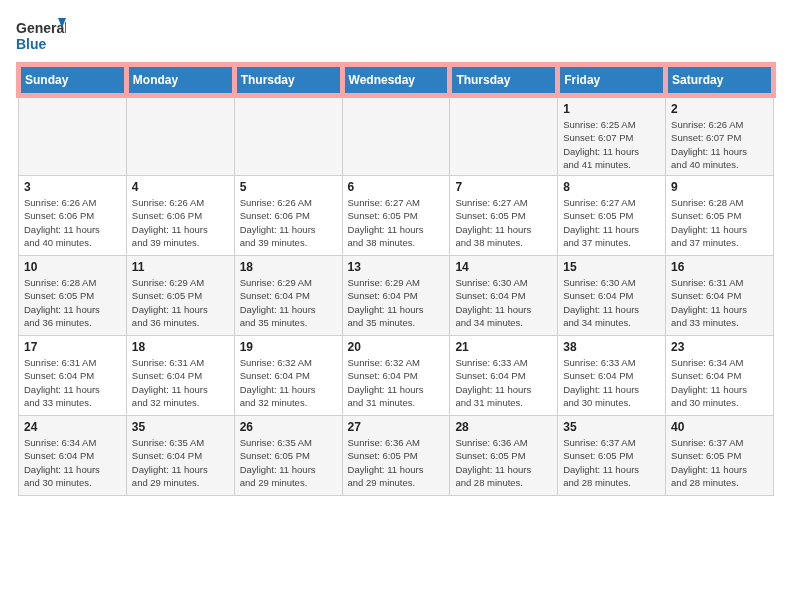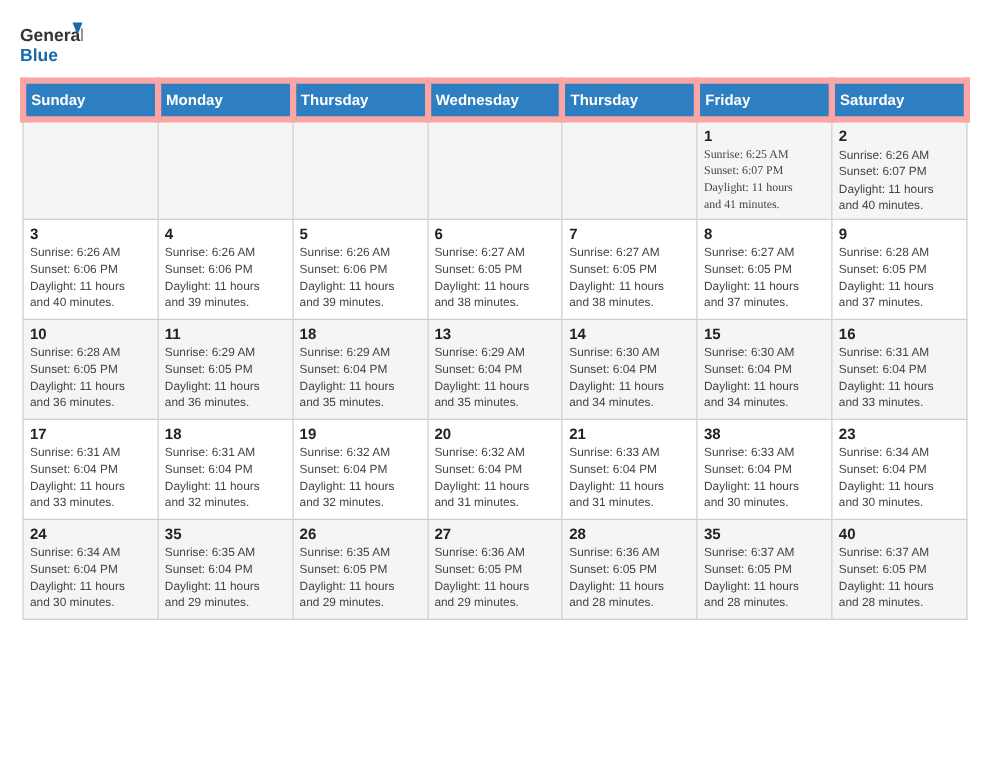--- a/index.html
+++ b/index.html
@@ -111,21 +111,21 @@
   </thead>
   <tbody id="calendar-body">
   <tr>
         <td class="empty-cell"></td>
         <td class="empty-cell"></td>
         <td class="empty-cell"></td>
         <td class="empty-cell"></td>
         <td class="empty-cell"></td>
         <td>
           <span class="day-number">1</span>
-          <div class="day-info" style="white-space: pre-line; font-family: Liberation Serif, serif;">Sunrise: 6:25 AM
+          <div class="day-info" style="white-space: pre-line;">Sunrise: 6:25 AM
 Sunset: 6:07 PM
 Daylight: 11 hours
 and 41 minutes.</div>
         </td>
         <td>
           <span class="day-number">2</span>
           <div class="day-info" style="white-space: pre-line;">Sunrise: 6:26 AM
 Sunset: 6:07 PM
 Daylight: 11 hours
 and 40 minutes.</div>

